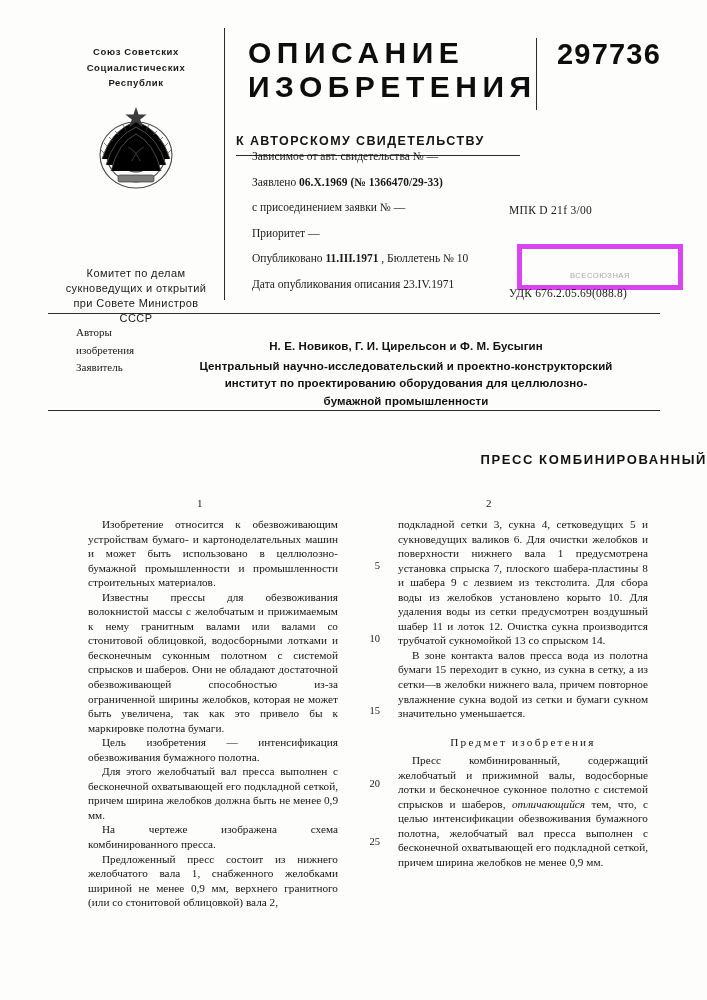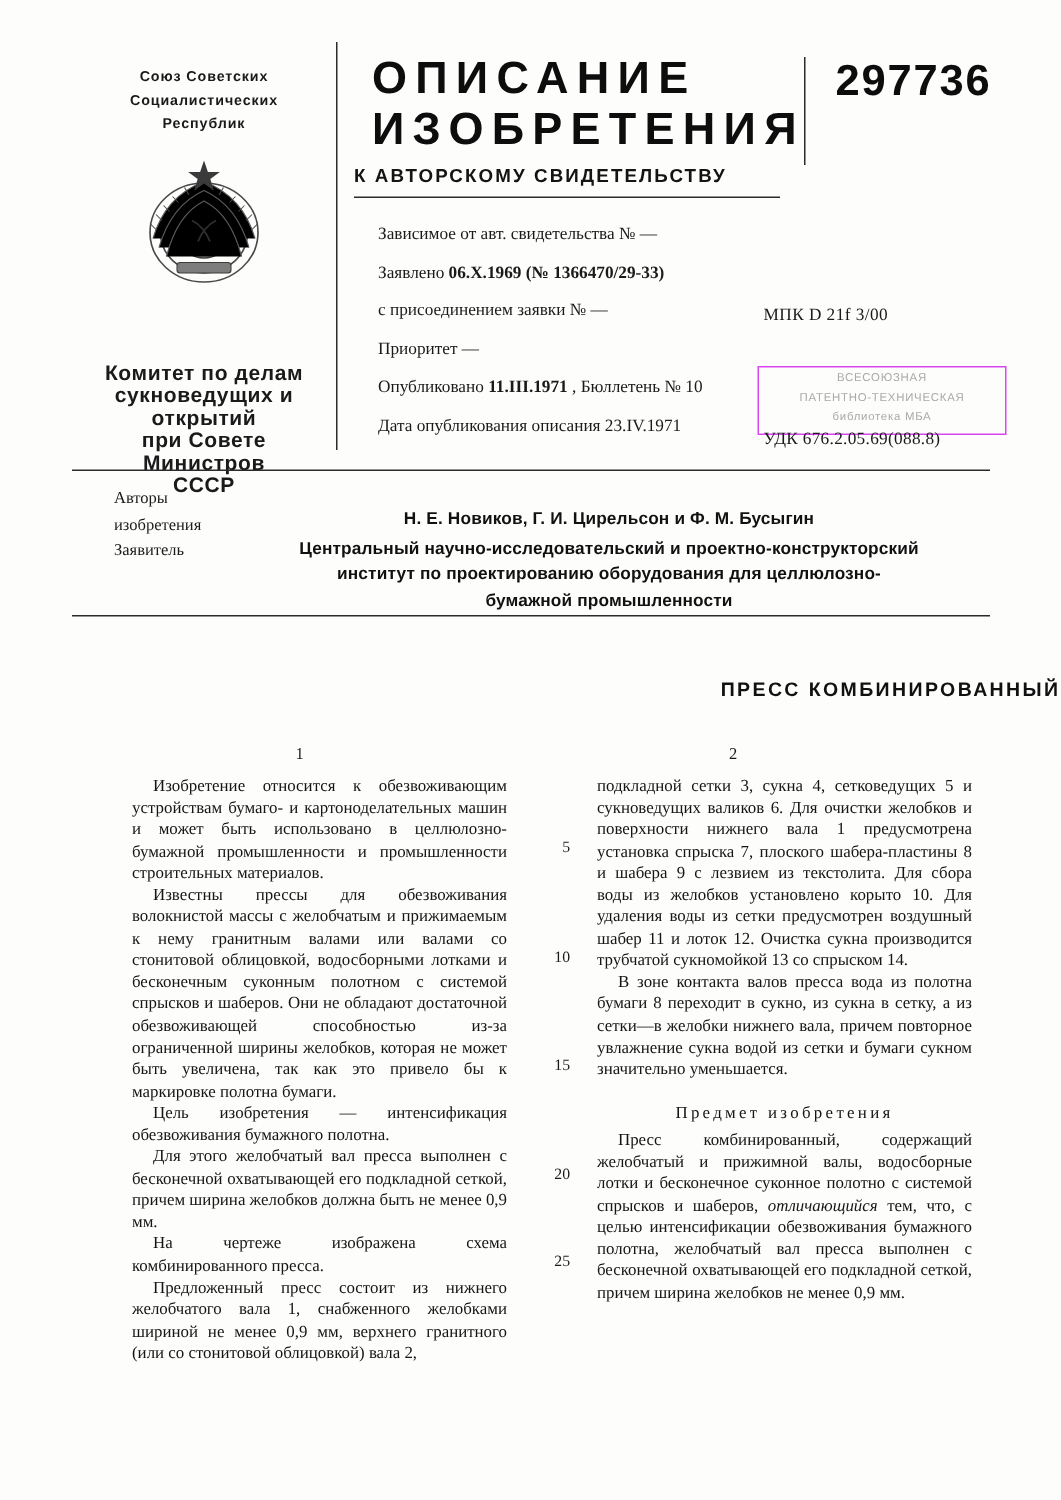--- a/index.html
+++ b/index.html
@@ -42,24 +42,24 @@
     letter-spacing: .6px;
     line-height: 15.5px;
     color: #1a1a1a;
   }
   .emblem {
     margin: 12px auto 0 auto;
     width: 92px; height: 92px;
     position: relative;
   }
   .committee {
-    margin-top: 46px;
-    font-family: "Liberation Sans", "DejaVu Sans", sans-serif;
-    font-size: 14px;
-    font-weight: bold;
+    margin-top: 71px;
+    font-family: "Liberation Sans", "DejaVu Sans", sans-serif;
+    font-size: 11px;
+    font-weight: normal;
     letter-spacing: .4px;
     line-height: 15px;
     color: #1a1a1a;
   }
 
   .vrule {
     position: absolute;
     left: 224px; top: 0;
     width: 1px; height: 272px;
     background: #2b2b2b;
@@ -98,21 +98,21 @@
     letter-spacing: 1.2px;
     margin-left: 20px;
     margin-top: 2px;
     color: #0d0d0d;
   }
   .subtitle {
     font-family: "Liberation Sans", "DejaVu Sans", sans-serif;
     font-weight: bold;
     font-size: 12.5px;
     letter-spacing: 1.4px;
-    margin-top: 0;
+    margin-top: 24px;
     color: #141414;
   }
   .title-underline {
     width: 284px;
     height: 1px;
     background: #2b2b2b;
     margin-top: 7px;
   }
 
   .biblio {
@@ -128,30 +128,30 @@
 
   .mpk {
     position: absolute;
     left: 509px; top: 176px;
     font-size: 11.5px;
     letter-spacing: .3px;
     color: #1a1a1a;
   }
   .stamp {
     position: absolute;
-    left: 505px; top: 216px;
+    left: 517px; top: 216px;
     width: 166px; height: 46px;
-    border: 1px solid #d946ef;
+    border: 5px solid #d946ef;
     color: #a9a9a9;
     font-family: "Liberation Sans", "DejaVu Sans", sans-serif;
     font-size: 7.6px;
     letter-spacing: .5px;
     line-height: 13px;
     text-align: center;
-    padding-top: 0;
+    padding-top: 20px;
     box-sizing: border-box;
     overflow: hidden;
   }
   .udk {
     position: absolute;
     left: 509px; top: 259px;
     font-size: 11.5px;
     letter-spacing: .2px;
     color: #1a1a1a;
   }
@@ -379,18 +379,18 @@
   <div class="linenums">
     <span style="margin-top:42px">5</span>
     <span style="margin-top:58px">10</span>
     <span style="margin-top:58px">15</span>
     <span style="margin-top:58px">20</span>
     <span style="margin-top:44px">25</span>
   </div>
 
   <div class="col right">
     <p class="noind">подкладной сетки 3, сукна 4, сетковедущих 5 и сукноведущих валиков 6. Для очистки желобков и поверхности нижнего вала 1 предусмотрена установка спрыска 7, плоского шабера-пластины 8 и шабера 9 с лезвием из текстолита. Для сбора воды из желобков установлено корыто 10. Для удаления воды из сетки предусмотрен воздушный шабер 11 и лоток 12. Очистка сукна производится трубчатой сукномойкой 13 со спрыском 14.</p>
-    <p>В зоне контакта валов пресса вода из полотна бумаги 8 переходит в сукно, из сукна в сетку, а из сетки—в желобки нижнего вала, причем повторное увлажнение сукна водой из сетки и бумаги сукном значительно уменьшается.</p>
+    <p>В зоне контакта валов пресса вода из полотна бумаги 15 переходит в сукно, из сукна в сетку, а из сетки—в желобки нижнего вала, причем повторное увлажнение сукна водой из сетки и бумаги сукном значительно уменьшается.</p>
     <p class="claims-head">Предмет изобретения</p>
     <p><span>Пресс комбинированный, содержащий желобчатый и прижимной валы, водосборные лотки и бесконечное суконное полотно с системой спрысков и шаберов, </span><span class="it">отличающийся</span><span> тем, что, с целью интенсификации обезвоживания бумажного полотна, желобчатый вал пресса выполнен с бесконечной охватывающей его подкладной сеткой, причем ширина желобков не менее 0,9 мм.</span></p>
   </div>
 
 </div>
 
 </body></html>

